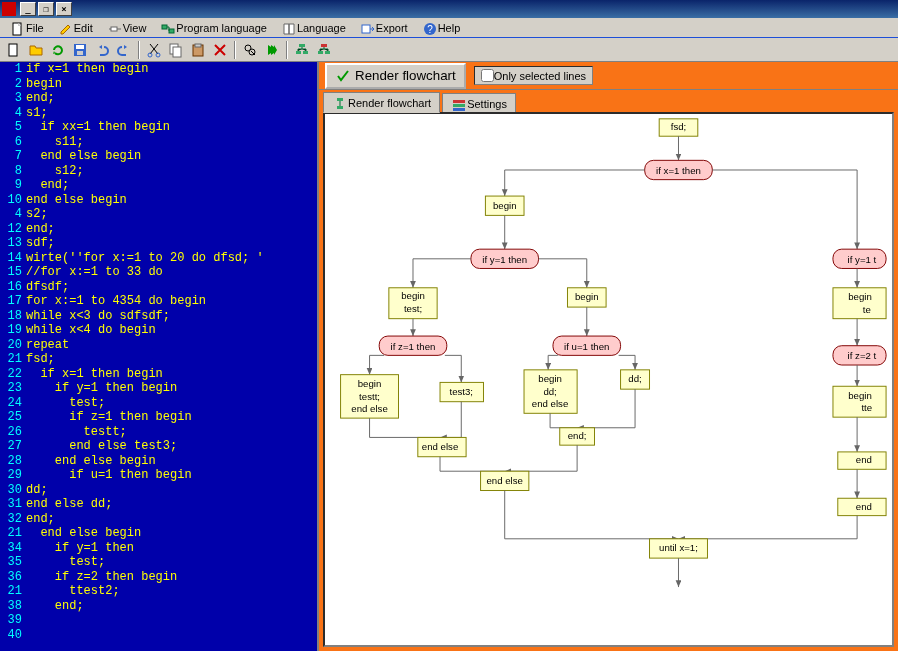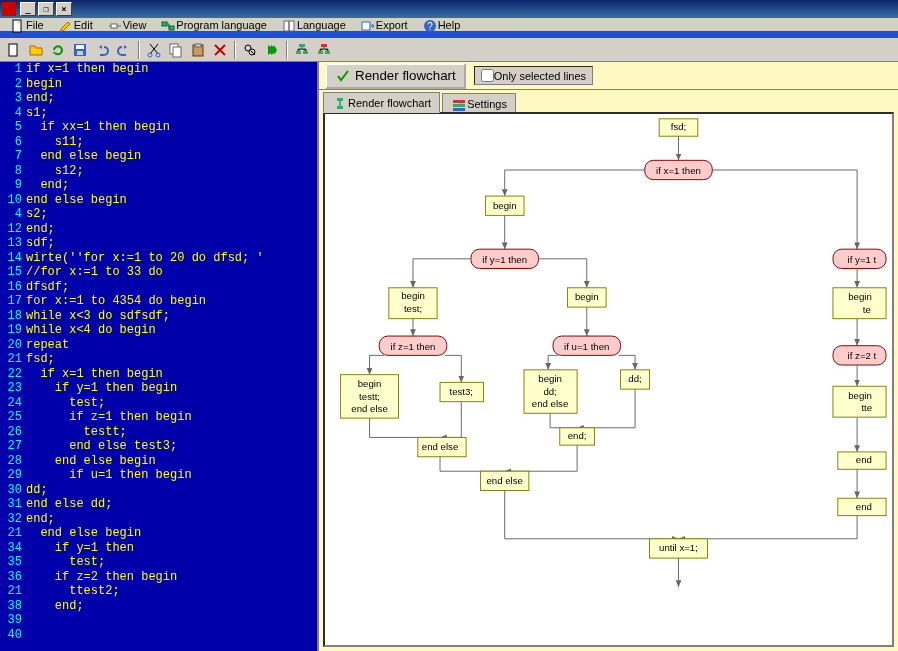--- a/index.html
+++ b/index.html
@@ -4,35 +4,35 @@
 <style>
 * { margin: 0; padding: 0; box-sizing: border-box; }
 body { font-family: "Tahoma", sans-serif; font-size: 11px; background: #d4d0c8; width: 898px; height: 651px; overflow: hidden; }
 
 .titlebar { background: linear-gradient(#0a246a, #3a6ea5); color: #fff; height: 18px; display: flex; align-items: center; padding: 0 2px; font-weight: bold; }
 .titlebar .icon { width: 14px; height: 14px; background: #c00; margin-right: 4px; }
 .titlebar .title { flex: 1; }
 .titlebar .win-btns { display: flex; gap: 2px; }
 .titlebar .win-btn { width: 16px; height: 14px; background: #d4d0c8; border: 1px solid #fff; border-right-color: #404040; border-bottom-color: #404040; display: flex; align-items: center; justify-content: center; font-family: monospace; font-size: 9px; color: #000; cursor: pointer; }
 
-.menubar { background: #d4d0c8; height: 20px; display: flex; align-items: center; padding: 0 4px; gap: 2px; border-bottom: 7px solid #1d4ed8; }
+.menubar { background: #d4d0c8; height: 20px; display: flex; align-items: center; padding: 0 4px; gap: 2px; border-bottom: 1px solid #1d4ed8; }
 .menubar .menu-item { padding: 2px 6px; cursor: pointer; display: flex; align-items: center; gap: 3px; }
 .menubar .menu-icon { width: 13px; height: 13px; display: inline-block; }
 
 .toolbar { background: #d4d0c8; height: 24px; display: flex; align-items: center; padding: 2px 4px; gap: 2px; border-bottom: 1px solid #808080; }
 .toolbar .tool-btn { width: 20px; height: 20px; border: 1px solid transparent; display: flex; align-items: center; justify-content: center; cursor: pointer; }
 .toolbar .sep { width: 2px; height: 18px; border-left: 1px solid #808080; border-right: 1px solid #fff; margin: 0 2px; }
 
 .main { display: flex; height: calc(651px - 18px - 20px - 24px); }
 
 .code-pane { width: 317px; background: #0000aa; color: #ffff00; font-family: "Courier New", monospace; font-size: 12px; overflow: hidden; position: relative; }
 .code-pane .gutter { position: absolute; left: 0; top: 0; width: 24px; background: #0000aa; color: #00ffff; text-align: right; padding-right: 2px; line-height: 14.5px; }
 .code-pane .code { position: absolute; left: 26px; top: 0; white-space: pre; line-height: 14.5px; }
 
-.right-pane { flex: 1; background: #fef9c3; display: flex; flex-direction: column; border-left: 2px solid #808080; }
+.right-pane { flex: 1; background: #f97316; display: flex; flex-direction: column; border-left: 2px solid #808080; }
 
 .render-bar { height: 28px; display: flex; align-items: center; padding: 4px 6px; gap: 8px; border-bottom: 1px solid #808080; }
 .render-btn { background: #d4d0c8; border: 2px outset #fff; padding: 3px 8px; cursor: pointer; display: flex; align-items: center; gap: 4px; }
 .checkbox-wrap { display: flex; align-items: center; border: 1px inset #808080; padding: 2px 6px; background: #d4d0c8; }
 .checkbox-wrap input { margin: 0; }
 
 .tabs { display: flex; height: 22px; align-items: flex-end; padding-left: 4px; }
 .tab { background: #d4d0c8; border: 1px solid #808080; border-bottom: none; padding: 3px 8px; margin-right: 2px; cursor: pointer; display: flex; align-items: center; gap: 3px; position: relative; top: 1px; }
 .tab.active { background: #d4d0c8; border-bottom: 1px solid #d4d0c8; z-index: 2; }
 .tab-icon { width: 13px; height: 13px; display: inline-block; }

